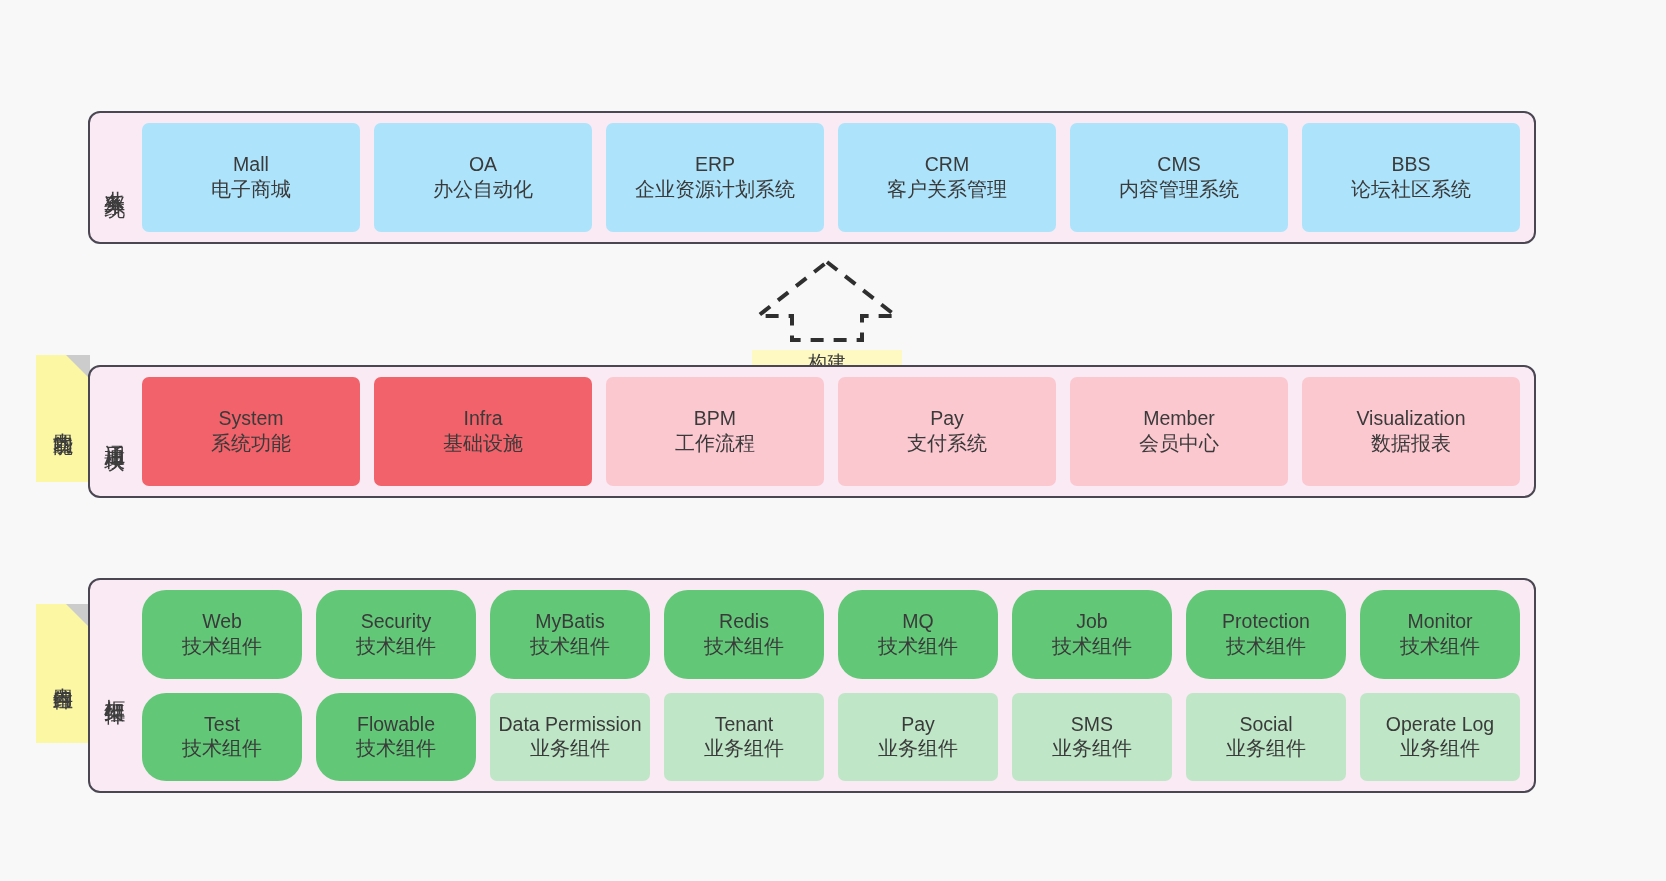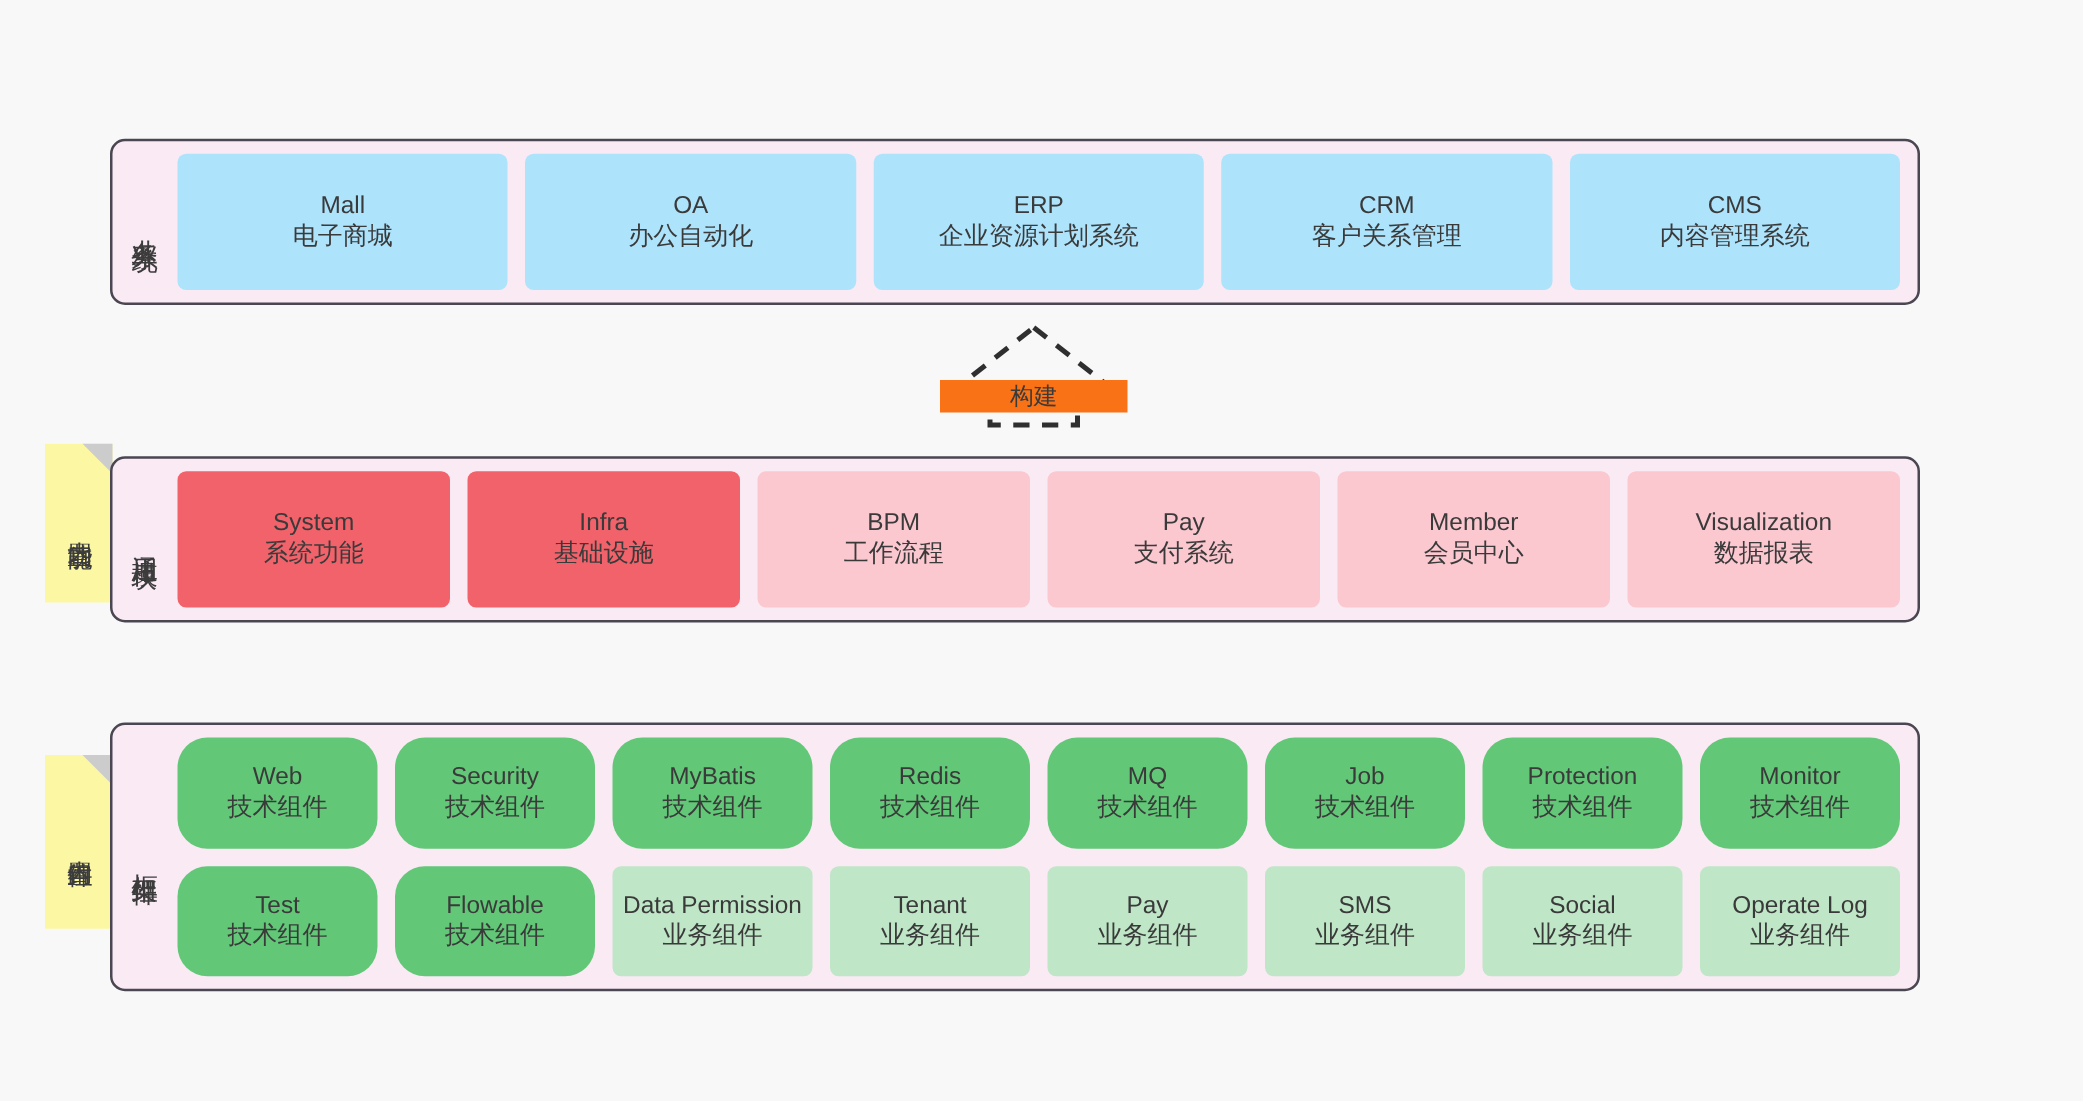--- a/index.html
+++ b/index.html
@@ -124,22 +124,23 @@
   .arrow-wrap {
     position: absolute;
   }
   .arrow-wrap svg { display: block; overflow: visible; }
   .arrow-label {
     position: absolute;
     left: 0; right: 0;
     text-align: center;
     font-size: 19px;
     color: #3a3a3a;
-    background: #f97316;
+    background: #fef9c3;
     user-select: none;
+    margin-top: 46px;
   }
 </style>
 </head>
 <body>
 
 <div id="canvas">
 
   <div class="layer" id="layer-0" style="left:88px; top:111px; width:1448px; height:133px;">
     <div class="layer-label">业务系统</div>
     <div class="layer-body">
@@ -156,20 +157,24 @@
             <div class="n-title">ERP</div>
             <div class="n-sub">企业资源计划系统</div>
           </div>
           <div class="node c-blue">
             <div class="n-title">CRM</div>
             <div class="n-sub">客户关系管理</div>
           </div>
           <div class="node c-blue">
             <div class="n-title">CMS</div>
             <div class="n-sub">内容管理系统</div>
+          </div>
+          <div class="node c-blue">
+            <div class="n-title">BBS</div>
+            <div class="n-sub">论坛社区系统</div>
           </div>
         </div>
       </div>
   </div>
 
   <div class="arrow-wrap" style="left:752px; top:258px; width:150px; height:86px;">
     <svg width="150" height="86" viewBox="0 0 150 86" aria-hidden="true">
       <path d="M 75 4 L 144 58 L 110 58 L 110 82 L 40 82 L 40 58 L 6 58 Z" fill="none" stroke="#2f2f2f" stroke-width="4" stroke-dasharray="13 10" stroke-linejoin="miter"></path>
     </svg>
     <div class="arrow-label" style="top:46px;">构建</div>

